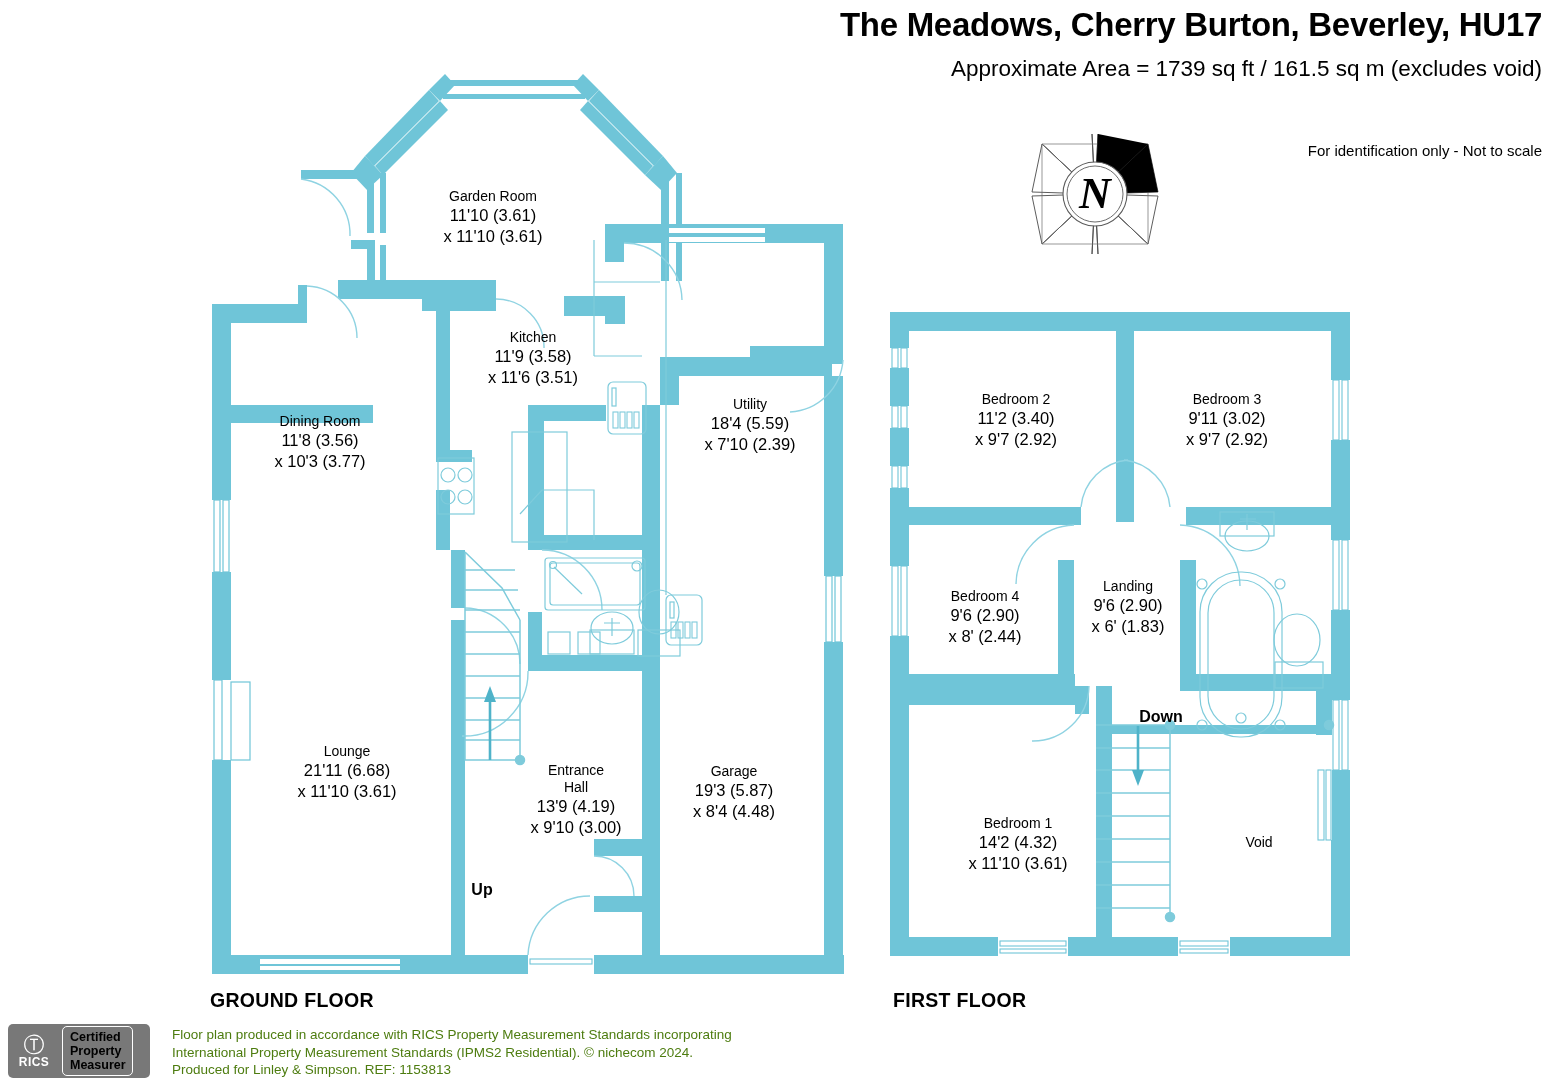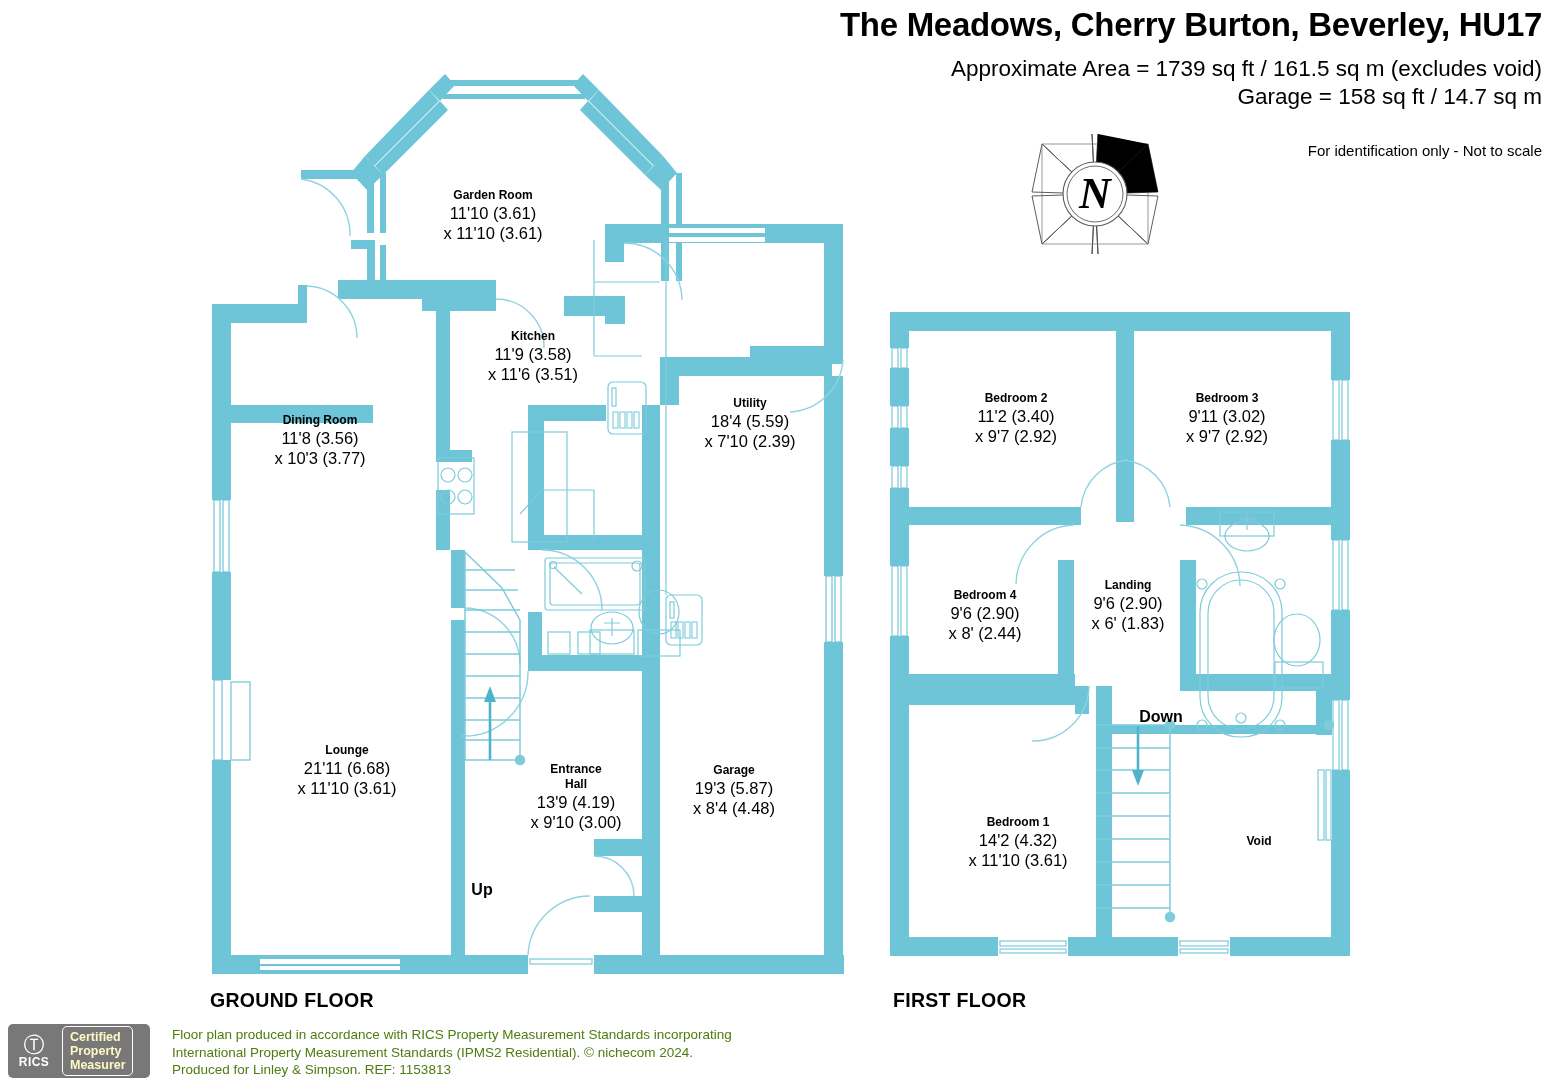--- a/index.html
+++ b/index.html
@@ -90,22 +90,22 @@
   .room-label {
     position: absolute;
     text-align: center;
     transform: translateX(-50%);
     white-space: nowrap;
     line-height: 1.23;
     pointer-events: none;
   }
   .room-label .rname {
     display: block;
-    font-size: 12px;
-    font-weight: bold;
+    font-size: 14px;
+    font-weight: normal;
   }
   .room-label .rdim {
     display: block;
     font-size: 16.5px;
     font-weight: normal;
   }
   .marker-label {
     position: absolute;
     font-size: 16px;
     font-weight: bold;
@@ -147,21 +147,21 @@
     font-size: 12px;
     font-weight: bold;
     letter-spacing: 0.4px;
     line-height: 13px;
   }
   #rics-cpm {
     margin-left: 2px;
     padding: 3px 6px 3px 7px;
     border: 1.6px solid #ffffff;
     border-radius: 5px;
-    color: #fef9c3;
+    color: #000000;
     font-size: 12.5px;
     font-weight: bold;
     line-height: 14.2px;
   }
   #rics-cpm span { display: block; }
   #footer-text {
     position: absolute;
     left: 172px;
     top: 8px;
     font-size: 13.5px;
@@ -170,21 +170,20 @@
     white-space: nowrap;
   }
   #footer-text span { display: block; }
 </style>
 </head>
 <body>
 
 <div id="header">
   <div id="title">The Meadows, Cherry Burton, Beverley, HU17</div>
   <div class="area-line" id="area1">Approximate Area = 1739 sq ft / 161.5 sq m (excludes void)</div>
-  <div class="area-line" id="area2">Garage = 158 sq ft / 14.7 sq m</div>
   <div id="disclaimer">For identification only - Not to scale</div>
 </div>
 
 <div id="compass">
   <svg width="134" height="128" viewBox="0 0 134 128">
 
     <g fill="#ffffff" stroke="#4a4a4a" stroke-width="0.9">
       <polygon points="67,64 14,14 67,64 64,4"></polygon>
       <polygon points="67,64 120,14 67,64 70,4"></polygon>
       <polygon points="67,64 120,114 67,64 70,124"></polygon>

